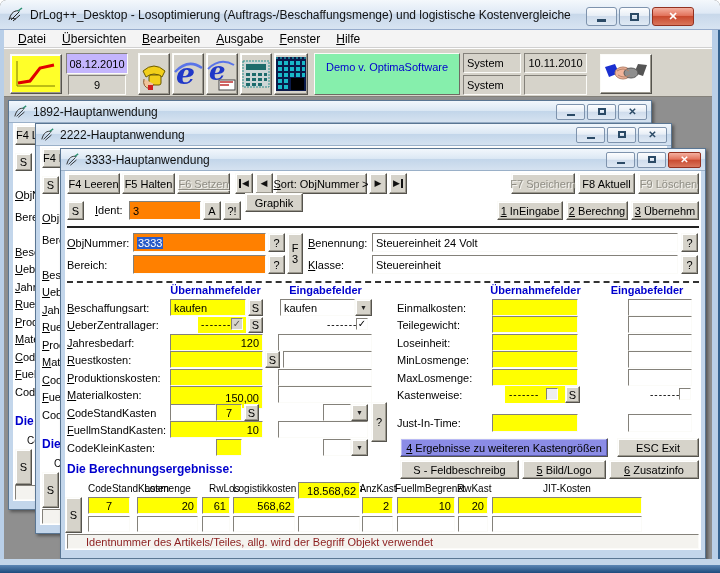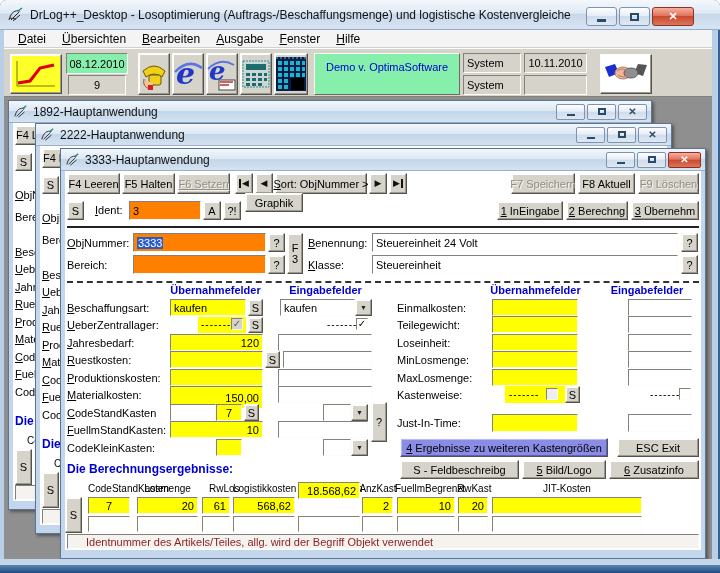--- a/index.html
+++ b/index.html
@@ -97,21 +97,21 @@
     <span class="menu-item acc"><u>H</u>ilfe</span>
   </div>
 
   <div class="toolbar">
     <div class="btn" style="left:6px;top:5px;width:52px;height:40px;background:#ffff29;">
       <svg width="44" height="30" viewBox="0 0 44 30">
           <path d="M3 2 L3 27 L41 27" stroke="#7a7a00" stroke-width="1" fill="none"></path>
           <path d="M4 24 L16 22 L26 9 L40 6" stroke="#e00000" stroke-width="3" fill="none"></path>
         </svg>
     </div>
-    <div class="fld center" style="left:62px;top:4px;width:62px;height:21px;background:#86efac;">
+    <div class="fld center" style="left:62px;top:4px;width:62px;height:21px;background:#c4b5fd;">
         <span class="tb-text">08.12.2010</span>
       </div>
     <div class="fld center" style="left:64px;top:26px;width:58px;height:20px;background:#d6d3ca;">
         <span class="tb-text">9</span>
       </div>
 
     <div class="btn" style="left:134px;top:4px;width:32px;height:42px;">
       <svg width="28" height="34" viewBox="0 0 28 34">
           <path d="M3 14 Q14 4 25 14 L22 20 Q14 14 6 20 Z" fill="#f2cf1a" stroke="#6b5a00"></path>
           <rect x="9" y="18" width="12" height="10" rx="2" fill="#f2cf1a" stroke="#6b5a00"></rect>

